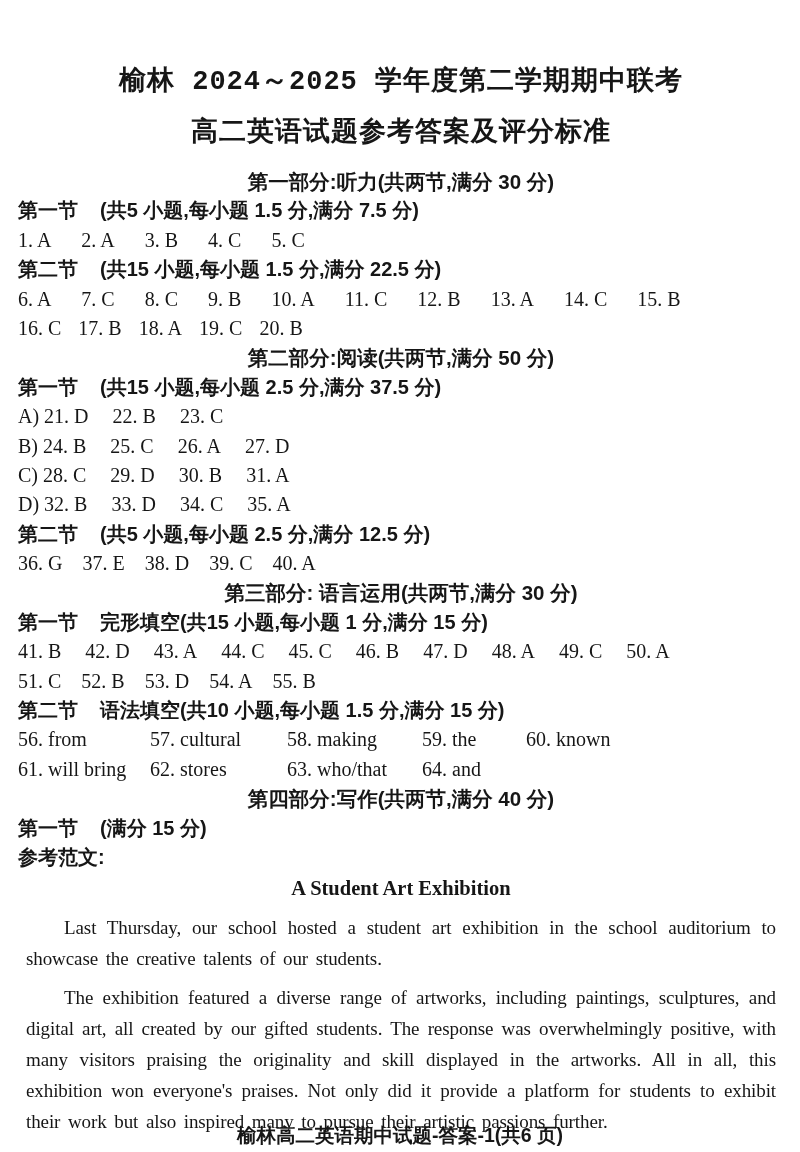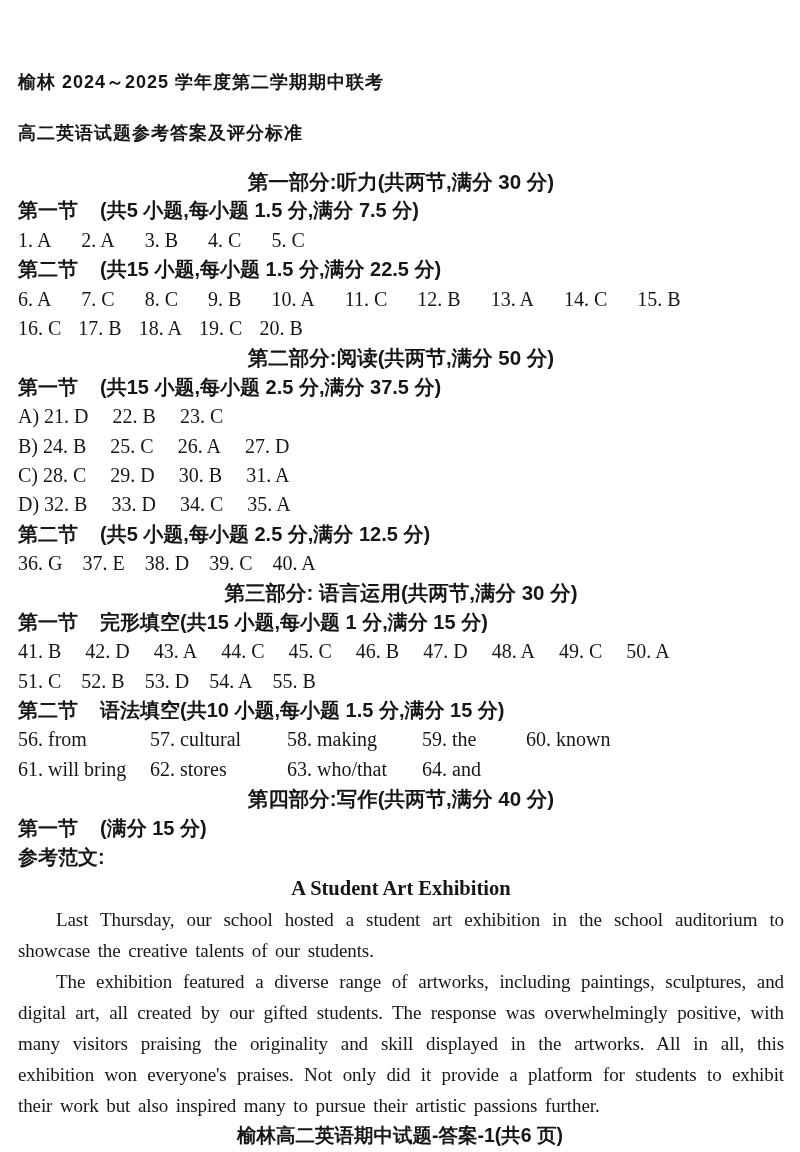--- a/index.html
+++ b/index.html
@@ -3,36 +3,36 @@
 <meta charset="utf-8">
 <style>
   html,body { margin:0; padding:0; background:#ffffff; }
   body {
     width:800px; height:1152px; position:relative;
     font-family:"Liberation Serif","DejaVu Serif",serif;
     color:#161616; overflow:hidden;
   }
   .page { position:relative; width:800px; height:1152px; padding:64px 16px 0 18px; box-sizing:border-box; }
   .cn { font-family:"Liberation Sans","DejaVu Sans",sans-serif; font-weight:700; }
-  .title { text-align:left; font-size:18px; line-height:36px; letter-spacing:1px; }
+  .title { text-align:center; font-size:27px; line-height:36px; letter-spacing:1px;font-family:Liberation Mono, monospace; }
   .title1 { margin-bottom:15px; }
   .title2 { margin-bottom:16px; }
   .row { height:29.4px; line-height:29.4px; font-size:20px; white-space:nowrap; }
   .center { text-align:center; }
   .heading { font-size:20.5px; }
   .sec-label { margin-right:22px;margin-top:21px; }
   .ans { display:flex; font-family:"Liberation Serif","DejaVu Serif",serif; }
   .g30 { gap:30px; }
   .g28 { gap:17px; }
   .g24 { gap:24px; }
   .g20 { gap:20px; }
   .grid5 { display:grid; grid-template-columns:132px 137px 135px 104px auto; }
   .essay-title { text-align:center; font-weight:700; font-size:20.5px; line-height:32px;font-family:Liberation Serif, serif; }
   .para {
-    margin:0; font-size:19px; line-height:31px; text-align:justify;
+    margin:8px; font-size:19px; line-height:31px; text-align:justify;
     text-indent:38px; word-spacing:3px; letter-spacing:-0.1px;
   }
   .footer {
     position:absolute; top:1120px; left:0; width:800px;
     text-align:center; font-size:19.5px; line-height:30px;
   }
 </style>
 </head>
 <body>
 

